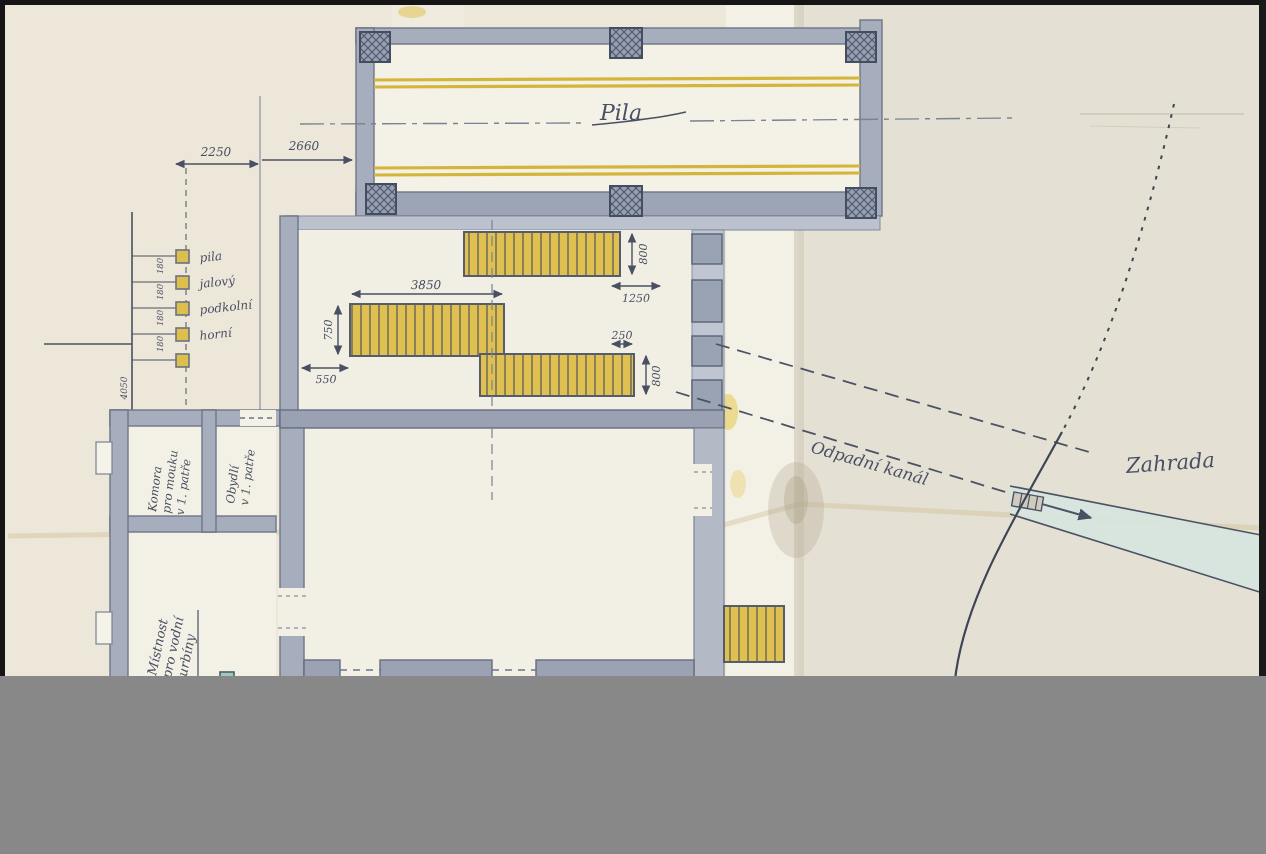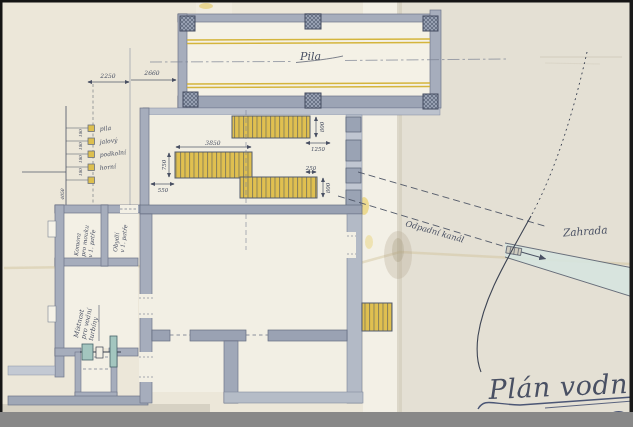--- a/index.html
+++ b/index.html
@@ -1,16 +1,16 @@
 <!DOCTYPE html>
 <html><head>
 <meta charset="utf-8">
 <style>
   html,body{margin:0;padding:0;background:#888;}
-  .stage{position:relative;width:633px;height:412px;overflow:hidden;background:#ece7d9;
+  .stage{position:relative;width:633px;height:338px;overflow:hidden;background:#ece7d9;
          font-family:"DejaVu Serif", serif;}
   svg{position:absolute;left:0;top:0;display:block;}
   text{fill:#495063;font-style:italic;font-family:"DejaVu Serif", serif;}
 </style>
 </head>
 <body>
 
 <div class="stage">
 <svg width="633" height="427" viewBox="0 0 633 427">
   <defs>

